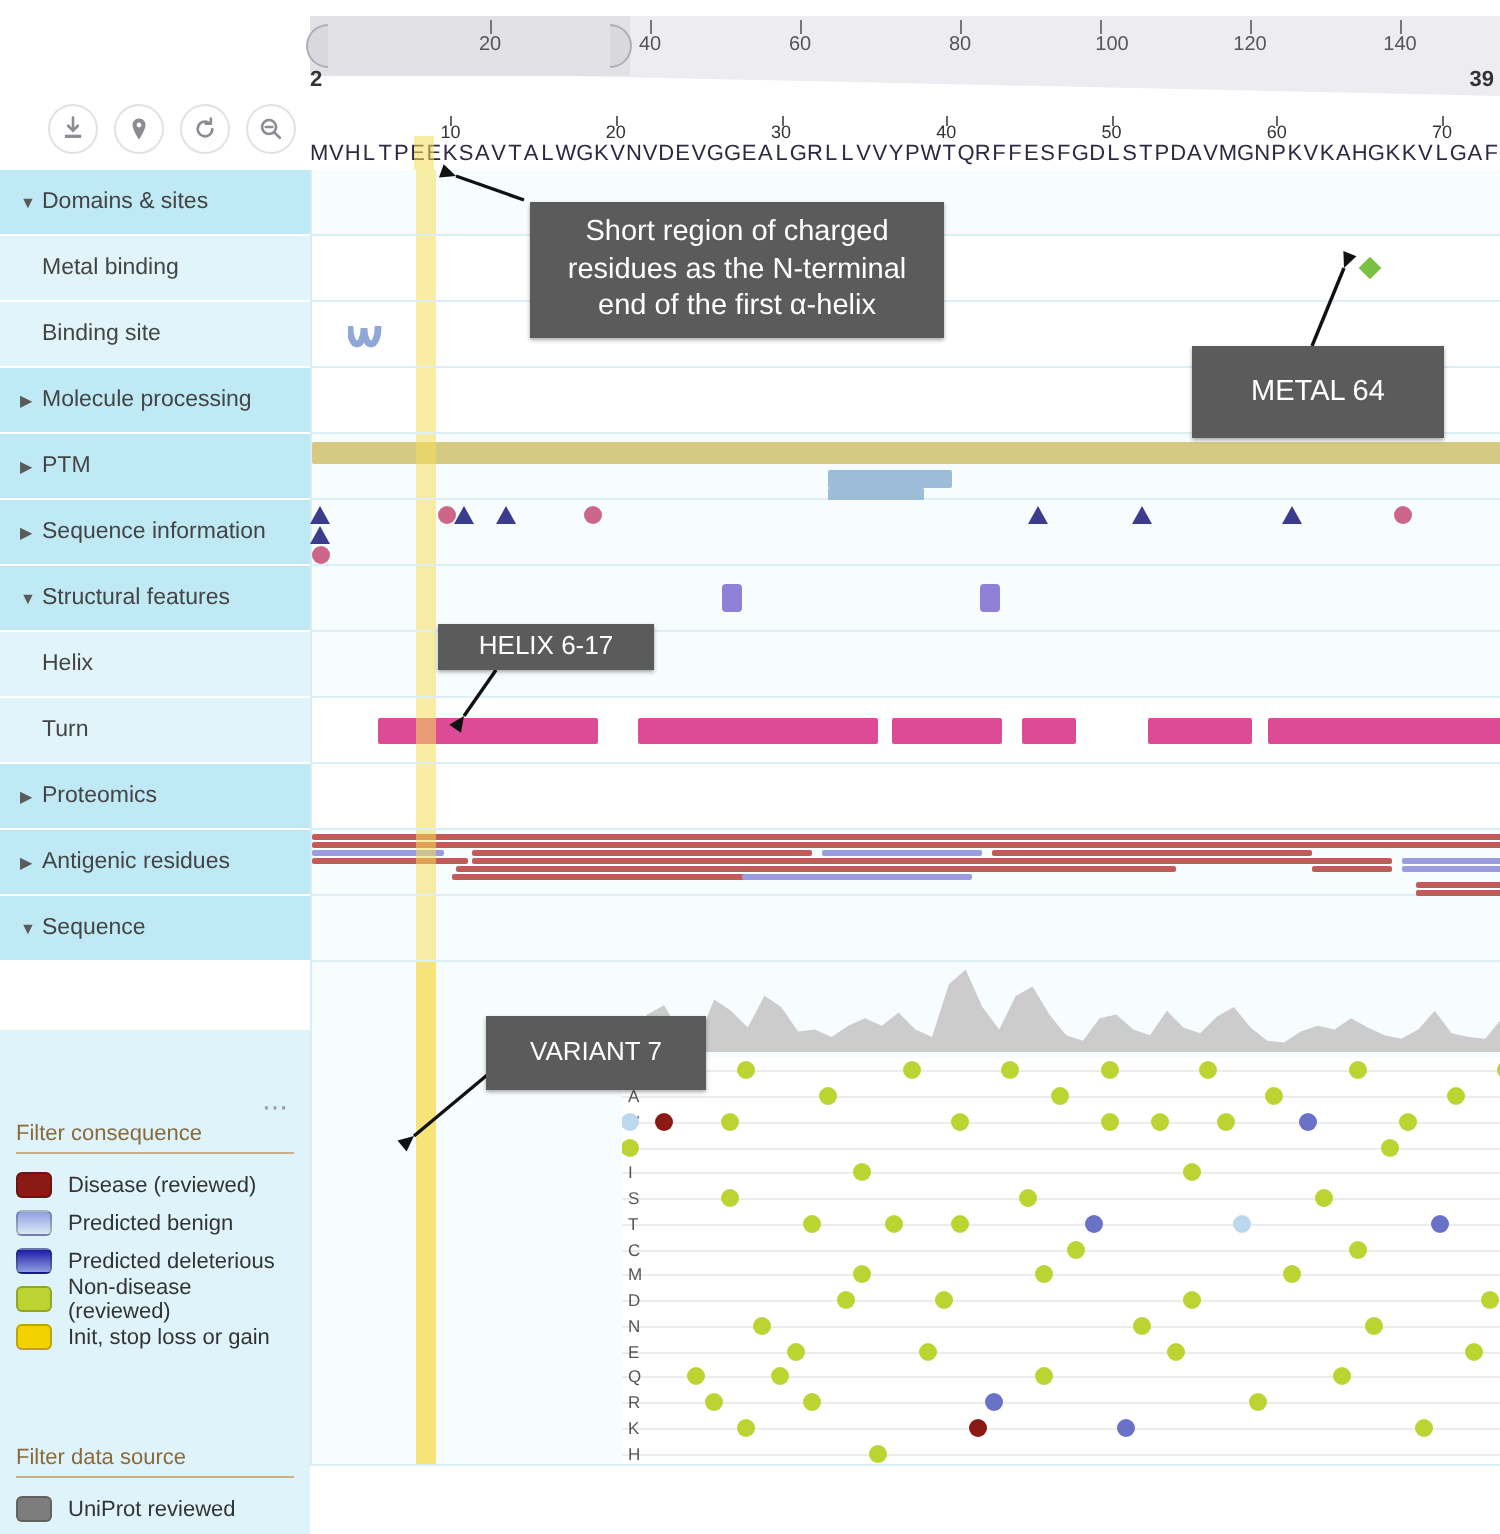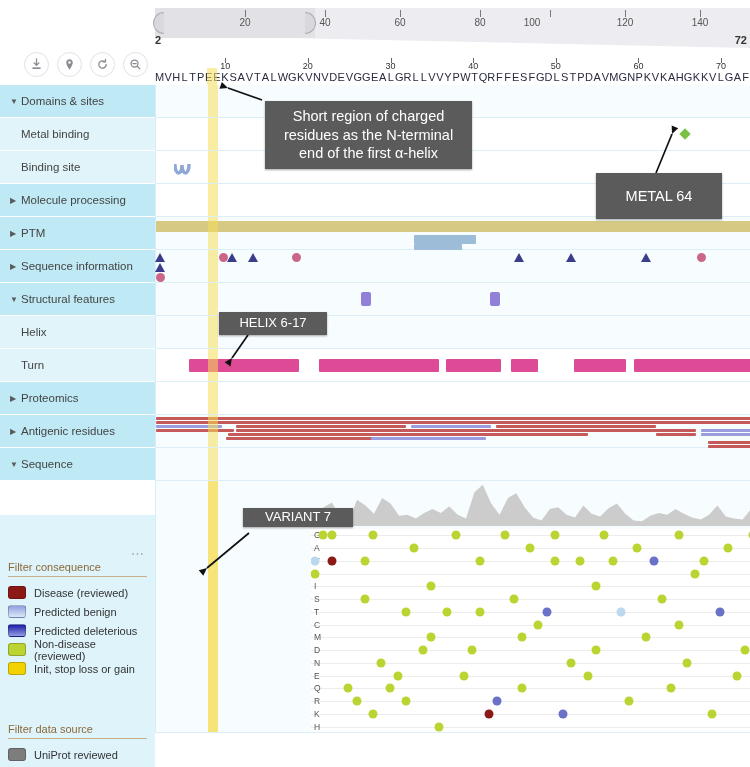--- a/index.html
+++ b/index.html
@@ -173,28 +173,28 @@
     <div id="nav-ticks">
         <div class="nav-tick" style="left: 245px;"></div>
         <div class="nav-label" style="left: 245px;">20</div>
         <div class="nav-tick" style="left: 325px;"></div>
         <div class="nav-label" style="left: 325px;">40</div>
         <div class="nav-tick" style="left: 400px;"></div>
         <div class="nav-label" style="left: 400px;">60</div>
         <div class="nav-tick" style="left: 480px;"></div>
         <div class="nav-label" style="left: 480px;">80</div>
         <div class="nav-tick" style="left: 550px;"></div>
-        <div class="nav-label" style="left: 532px;">100</div>
+        <div class="nav-label" style="left: 556px;">100</div>
         <div class="nav-tick" style="left: 625px;"></div>
         <div class="nav-label" style="left: 625px;">120</div>
         <div class="nav-tick" style="left: 700px;"></div>
         <div class="nav-label" style="left: 700px;">140</div>
       </div>
     <div class="nav-edge start">2</div>
-    <div class="nav-edge end">72</div>
+    <div class="nav-edge end">39</div>
   </div>
 
   <div id="toolbar">
     <div class="tb-btn">
       <svg width="13" height="13" viewBox="0 0 16 16">
           <path d="M8 1v7M5 6l3 3 3-3" stroke="#8b8b93" stroke-width="1.6" fill="none" stroke-linecap="round"></path>
           <rect x="3" y="11.5" width="10" height="2" fill="#8b8b93"></rect>
         </svg>
     </div>
     <div class="tb-btn">
@@ -600,15 +600,15 @@
       <div class="tip big" style="left: 596px; top: 173px; width: 126px; height: 28px; display: flex; align-items: center; justify-content: center;">METAL 64</div>
       <svg class="lead" width="750" height="767" style="left: 0px; top: 0px;">
         <line x1="248" y1="335" x2="232" y2="358" stroke="#111" stroke-width="1.7"></line>
         <polygon points="0,0 8,3 3,8" fill="#111" transform="translate(232,358) rotate(79.8)"></polygon>
       </svg>
       <div class="tip" style="left: 219px; top: 312px; width: 108px; height: 23px; display: flex; align-items: center; justify-content: center;">HELIX 6-17</div>
       <svg class="lead" width="750" height="767" style="left: 0px; top: 0px;">
         <line x1="249" y1="533" x2="207" y2="568" stroke="#111" stroke-width="1.7"></line>
         <polygon points="0,0 8,3 3,8" fill="#111" transform="translate(207,568) rotate(95.2)"></polygon>
       </svg>
-      <div class="tip" style="left: 243px; top: 508px; width: 110px; height: 19px; display: flex; align-items: center; justify-content: center;">VARIANT 7</div>
+      <div class="tip" style="left: 243px; top: 508px; width: 110px; height: 37px; display: flex; align-items: center; justify-content: center;">VARIANT 7</div>
     </div>
 </div>
 
 </body></html>

